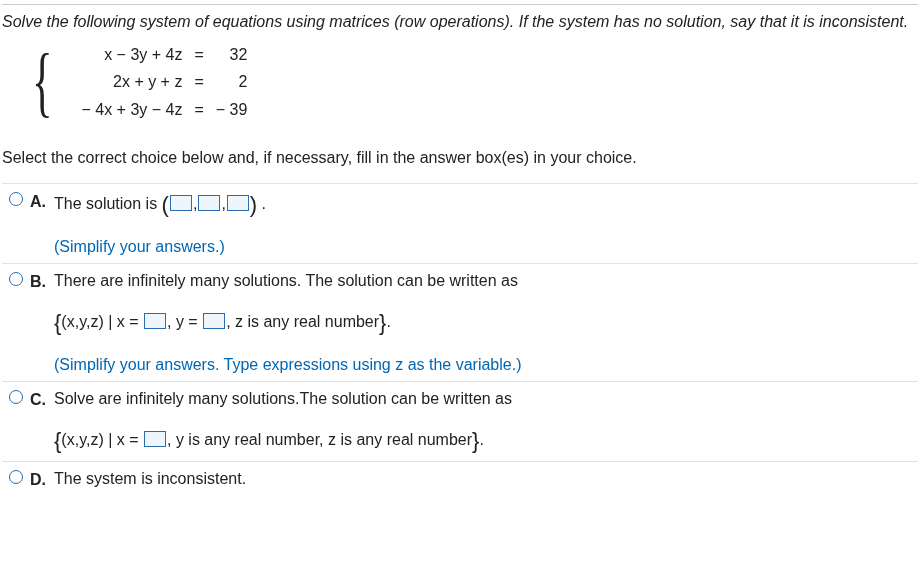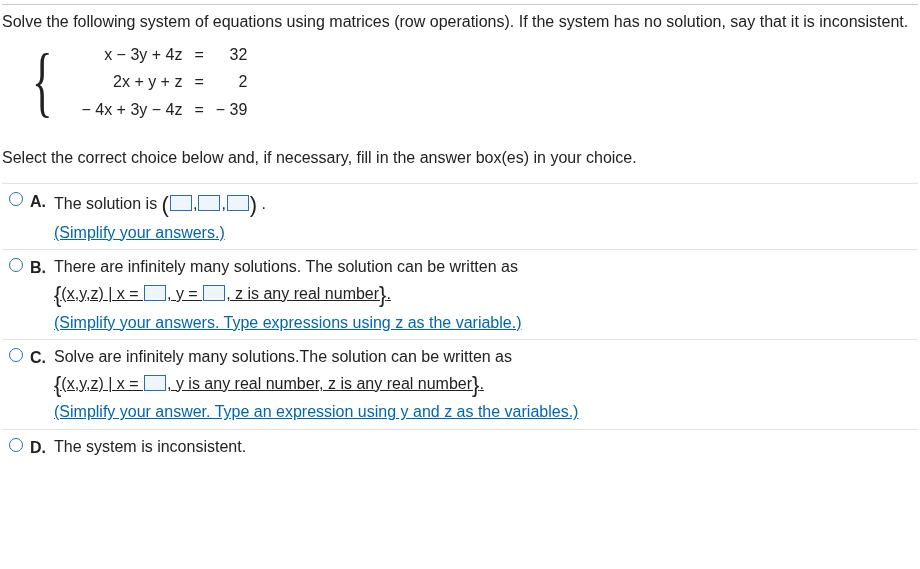--- a/index.html
+++ b/index.html
@@ -6,21 +6,21 @@
   body {
     font-family: Arial, Helvetica, sans-serif;
     font-size: 16px;
     color: #222;
     margin: 0;
     padding: 4px 2px;
     width: 920px;
     line-height: 1.35;
   }
   .hr { border-top: 1px solid #ccc; margin-bottom: 6px; }
-  .question-text { margin-bottom: 0; }
+  .question-text { margin-bottom: 0; font-style: italic; }
   .equations-block {
     display: flex;
     align-items: center;
     margin: 8px 0 20px 30px;
     font-family: Arial, sans-serif;
   }
   .brace {
     font-size: 78px;
     font-weight: 100;
     line-height: 78px;
@@ -65,21 +65,21 @@
     vertical-align: -2px;
     margin: 0 1px;
   }
   .big-paren { font-size: 22px; vertical-align: -3px; font-family: Arial; }
   .big-brace-l, .big-brace-r {
     font-size: 22px;
     vertical-align: -3px;
     font-family: Arial;
   }
   .math { font-family: Arial, sans-serif; }
-  .line2 { margin-top: 2px; text-decoration: underline; }
+  .line2 { margin-top: 16px; }
 </style>
 </head>
 <body>
 
 <div class="hr"></div>
 
 <div class="question-text">Solve the following system of equations using matrices (row operations). If the system has no solution, say that it is inconsistent.</div>
 
 <div class="equations-block">
   <div class="brace">{</div>
@@ -136,21 +136,20 @@
 <div class="choice-row">
   <div class="radio-wrap">
       <div class="radio"></div>
     </div>
   <div class="letter">C.</div>
   <div class="choice-body">
     <div>Solve are infinitely many solutions.The solution can be written as</div>
     <div class="math line2">
       <span class="big-brace-l">{</span><span>(x,y,z) | x = </span><span class="answer-box"></span><span>, y is any real number, z is any real number</span><span class="big-brace-r">}</span><span>.</span>
     </div>
-    <div class="hint line2">(Simplify your answer. Type an expression using y and z as the variables.)</div>
   </div>
 </div>
 
 <div class="choice-row">
   <div class="radio-wrap">
       <div class="radio"></div>
     </div>
   <div class="letter">D.</div>
   <div class="choice-body">
     <span>The system is inconsistent.</span>

